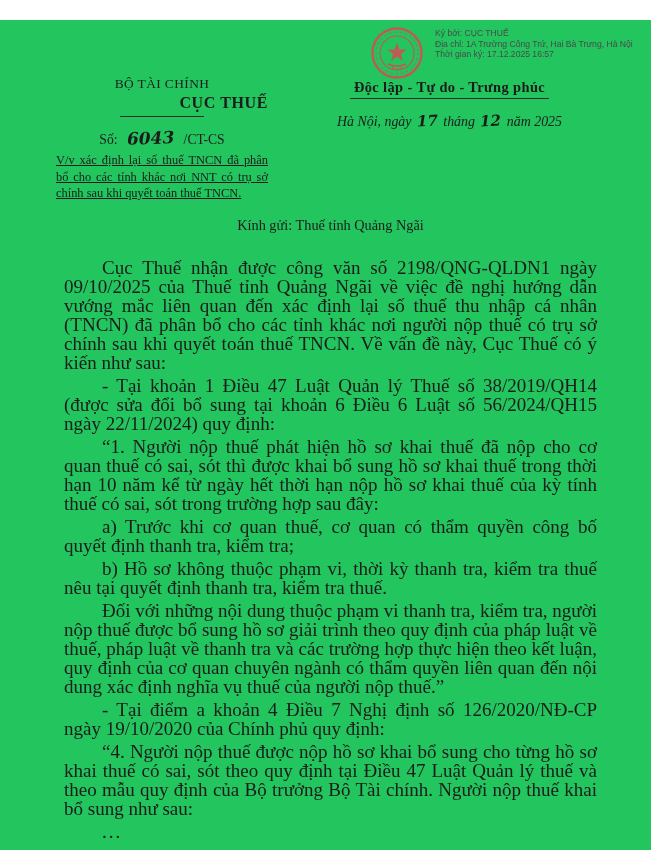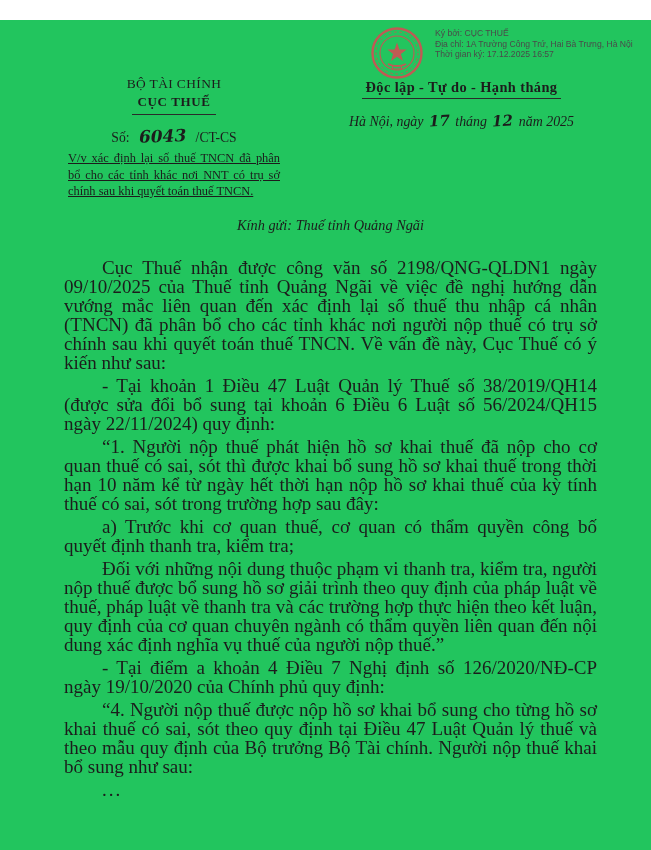--- a/index.html
+++ b/index.html
@@ -5,37 +5,37 @@
   html,body{margin:0;padding:0;background:#fff;}
   .page{
     position:relative;width:651px;height:850px;background:#22c55e;
     font-family:"Liberation Serif", serif;color:#1c1c1c;overflow:hidden;margin-top:20px;
   }
   
   .sig-block{position:absolute;top:6px;left:368px;display:flex;align-items:flex-start;}
   .sig-emblem{width:58px;height:54px;flex:0 0 auto;}
   .sig-text{margin-left:9px;font-family:"Liberation Sans", sans-serif;font-size:8.6px;line-height:10.5px;color:#4a4a4a;padding-top:2px;}
   
-  .header-row{position:absolute;top:56px;left:68px;width:575px;display:flex;}
+  .header-row{position:absolute;top:56px;left:56px;width:575px;display:flex;}
   .col-left{width:212px;text-align:center;}
   .col-right{flex:1;text-align:center;}
   .ministry{font-size:13.4px;letter-spacing:.4px;}
-  .department{font-size:13px;font-weight:bold;letter-spacing:.6px;margin-top:2px;}
+  .department{font-size:16px;font-weight:bold;letter-spacing:.6px;margin-top:2px;text-align:right;}
   .rule-left{width:84px;border-top:1.6px solid #2a2a2a;margin:4px auto 0 auto;}
   .doc-number{margin-top:11px;font-size:13.6px;}
   .hand{font-family:"DejaVu Serif", serif;font-style:italic;font-weight:bold;}
   .doc-number .hand{font-size:17px;display:inline-block;transform:rotate(-2deg);padding:0 6px;}
   .subject{margin-top:4px;font-size:12.4px;line-height:16.5px;text-align:justify;text-justify:inter-word;text-decoration:underline;}
   .country{font-size:13.7px;font-weight:bold;letter-spacing:.2px;}
   .motto{display:inline-block;font-size:14.4px;font-weight:bold;letter-spacing:.4px;margin-top:3px;padding:0 4px 2px 4px;border-bottom:1.7px solid #2a2a2a;}
   .date-line{margin-top:13px;font-size:13.9px;font-style:italic;}
   .date-line .hand{font-size:15px;display:inline-block;transform:rotate(-3deg);padding:0 2px;}
   
   .content{position:absolute;top:197px;left:64px;width:533px;}
-  .recipient{text-align:center;font-size:14.3px;margin:0 0 24px 0;font-style:italic;}
+  .recipient{text-align:center;font-size:14.3px;margin:0 0 24px 0;}
   .content p{margin:4px 0;font-size:19px;line-height:19px;text-align:justify;text-justify:inter-word;text-indent:38px;}
   .ellipsis-line{letter-spacing:2px;}
 </style>
 </head>
 <body>
 
 <div class="page">
 
   <div class="sig-block">
     <svg class="sig-emblem" viewBox="0 0 58 54">
@@ -59,36 +59,37 @@
       <div class="department">CỤC THUẾ</div>
       <div class="rule-left"></div>
       <div class="doc-number">
         <span>Số:</span>
         <span class="hand">6043</span>
         <span>/CT-CS</span>
       </div>
       <div class="subject">V/v xác định lại số thuế TNCN đã phân bổ cho các tỉnh khác nơi NNT có trụ sở chính sau khi quyết toán thuế TNCN.</div>
     </div>
     <div class="col-right">
-      <div><span class="motto">Độc lập - Tự do - Hạnh tháng</span></div>
+      <div><span class="motto">Độc lập - Tự do - Trưng phúc</span></div>
       <div class="date-line">
         <span>Hà Nội, ngày</span>
         <span class="hand">17</span>
         <span>tháng</span>
         <span class="hand">12</span>
         <span>năm 2025</span>
       </div>
     </div>
   </div>
 
   <div class="content">
     <div class="recipient">Kính gửi: Thuế tỉnh Quảng Ngãi</div>
     <p>Cục Thuế nhận được công văn số 2198/QNG-QLDN1 ngày 09/10/2025 của Thuế tỉnh Quảng Ngãi về việc đề nghị hướng dẫn vướng mắc liên quan đến xác định lại số thuế thu nhập cá nhân (TNCN) đã phân bổ cho các tỉnh khác nơi người nộp thuế có trụ sở chính sau khi quyết toán thuế TNCN. Về vấn đề này, Cục Thuế có ý kiến như sau:</p>
     <p>- Tại khoản 1 Điều 47 Luật Quản lý Thuế số 38/2019/QH14 (được sửa đổi bổ sung tại khoản 6 Điều 6 Luật số 56/2024/QH15 ngày 22/11/2024) quy định:</p>
     <p>“1. Người nộp thuế phát hiện hồ sơ khai thuế đã nộp cho cơ quan thuế có sai, sót thì được khai bổ sung hồ sơ khai thuế trong thời hạn 10 năm kể từ ngày hết thời hạn nộp hồ sơ khai thuế của kỳ tính thuế có sai, sót trong trường hợp sau đây:</p>
     <p>a) Trước khi cơ quan thuế, cơ quan có thẩm quyền công bố quyết định thanh tra, kiểm tra;</p>
+    <p>b) Hồ sơ không thuộc phạm vi, thời kỳ thanh tra, kiểm tra thuế nêu tại quyết định thanh tra, kiểm tra thuế.</p>
     <p>Đối với những nội dung thuộc phạm vi thanh tra, kiểm tra, người nộp thuế được bổ sung hồ sơ giải trình theo quy định của pháp luật về thuế, pháp luật về thanh tra và các trường hợp thực hiện theo kết luận, quy định của cơ quan chuyên ngành có thẩm quyền liên quan đến nội dung xác định nghĩa vụ thuế của người nộp thuế.”</p>
     <p>- Tại điểm a khoản 4 Điều 7 Nghị định số 126/2020/NĐ-CP ngày 19/10/2020 của Chính phủ quy định:</p>
     <p>“4. Người nộp thuế được nộp hồ sơ khai bổ sung cho từng hồ sơ khai thuế có sai, sót theo quy định tại Điều 47 Luật Quản lý thuế và theo mẫu quy định của Bộ trưởng Bộ Tài chính. Người nộp thuế khai bổ sung như sau:</p>
     <p class="ellipsis-line">...</p>
   </div>
 
 </div>
 
 </body></html>

